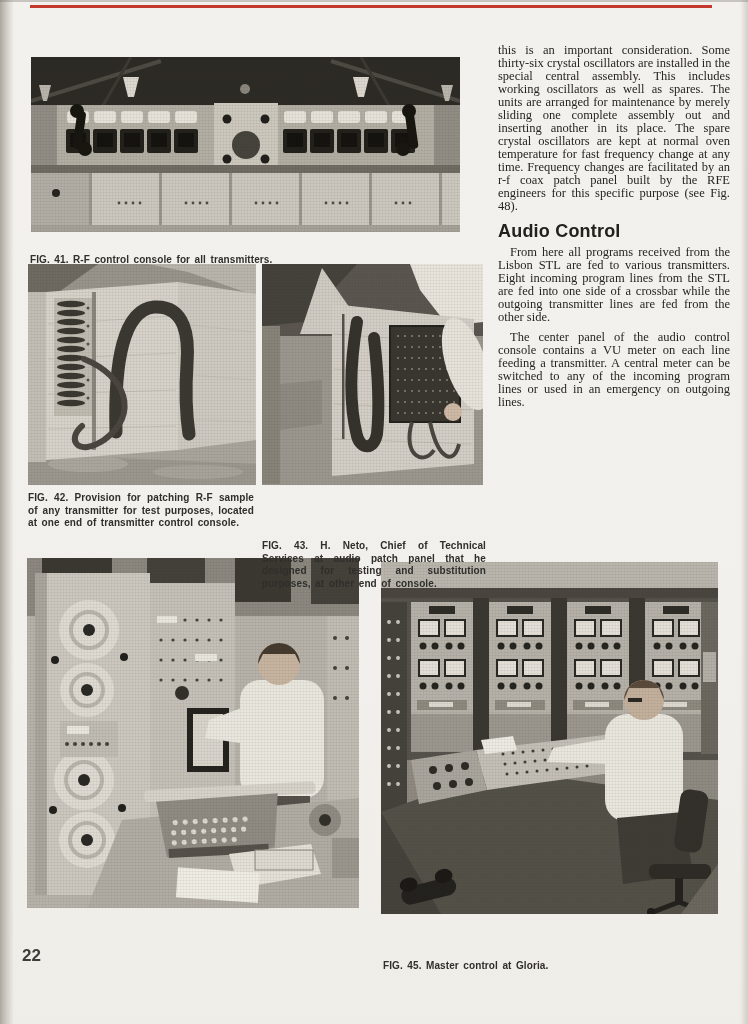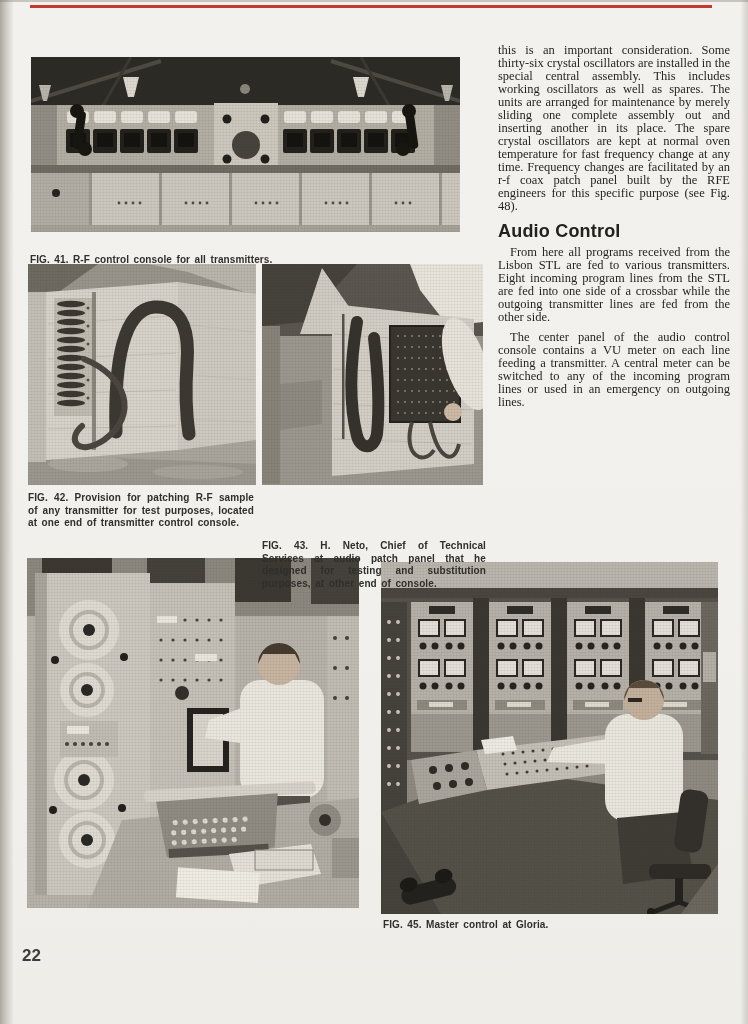--- a/index.html
+++ b/index.html
@@ -635,21 +635,21 @@
         <ellipse cx="30" cy="318" rx="9" ry="7" fill="#1b1916"></ellipse>
           <ellipse cx="66" cy="318" rx="9" ry="7" fill="#1b1916"></ellipse>
       </g>
       <polygon points="300,352 337,302 337,352" fill="#6b675f"></polygon>
     </svg>
   </div>
 
   <div class="cap single" style="left:30px;top:240px;width:330px;margin-top:14px;">FIG. 41. R-F control console for all transmitters.</div>
   <div class="cap" style="left:28px;top:492px;width:226px;">FIG. 42. Provision for patching R-F sample of any transmitter for test purposes, located at one end of transmitter control console.</div>
   <div class="cap" style="left:262px;top:492px;width:224px;margin-top:48px;">FIG. 43. H. Neto, Chief of Technical Services at audio patch panel that he designed for testing and substitution purposes, at other end of console.</div>
-  <div class="cap single" style="left:383px;top:919px;width:330px;">FIG. 45. Master control at Gloria.</div>
+  <div class="cap single" style="left:383px;top:960px;width:330px;">FIG. 45. Master control at Gloria.</div>
 
   <div class="col">
     <p>this is an important consideration. Some thirty-six crystal oscillators are installed in the special central assembly. This includes working oscillators as well as spares. The units are arranged for maintenance by merely sliding one complete assembly out and inserting another in its place. The spare crystal oscillators are kept at normal oven temperature for fast frequency change at any time. Frequency changes are facilitated by an r-f coax patch panel built by the RFE engineers for this specific purpose (see Fig. 48).</p>
     <h3>Audio Control</h3>
     <p class="ind">From here all programs received from the Lisbon STL are fed to various transmitters. Eight incoming program lines from the STL are fed into one side of a crossbar while the outgoing transmitter lines are fed from the other side.</p>
     <p class="ind">The center panel of the audio control console contains a VU meter on each line feeding a transmitter. A central meter can be switched to any of the incoming program lines or used in an emergency on outgoing lines.</p>
   </div>
 
   <div class="pagenum">22</div>
 </div>

